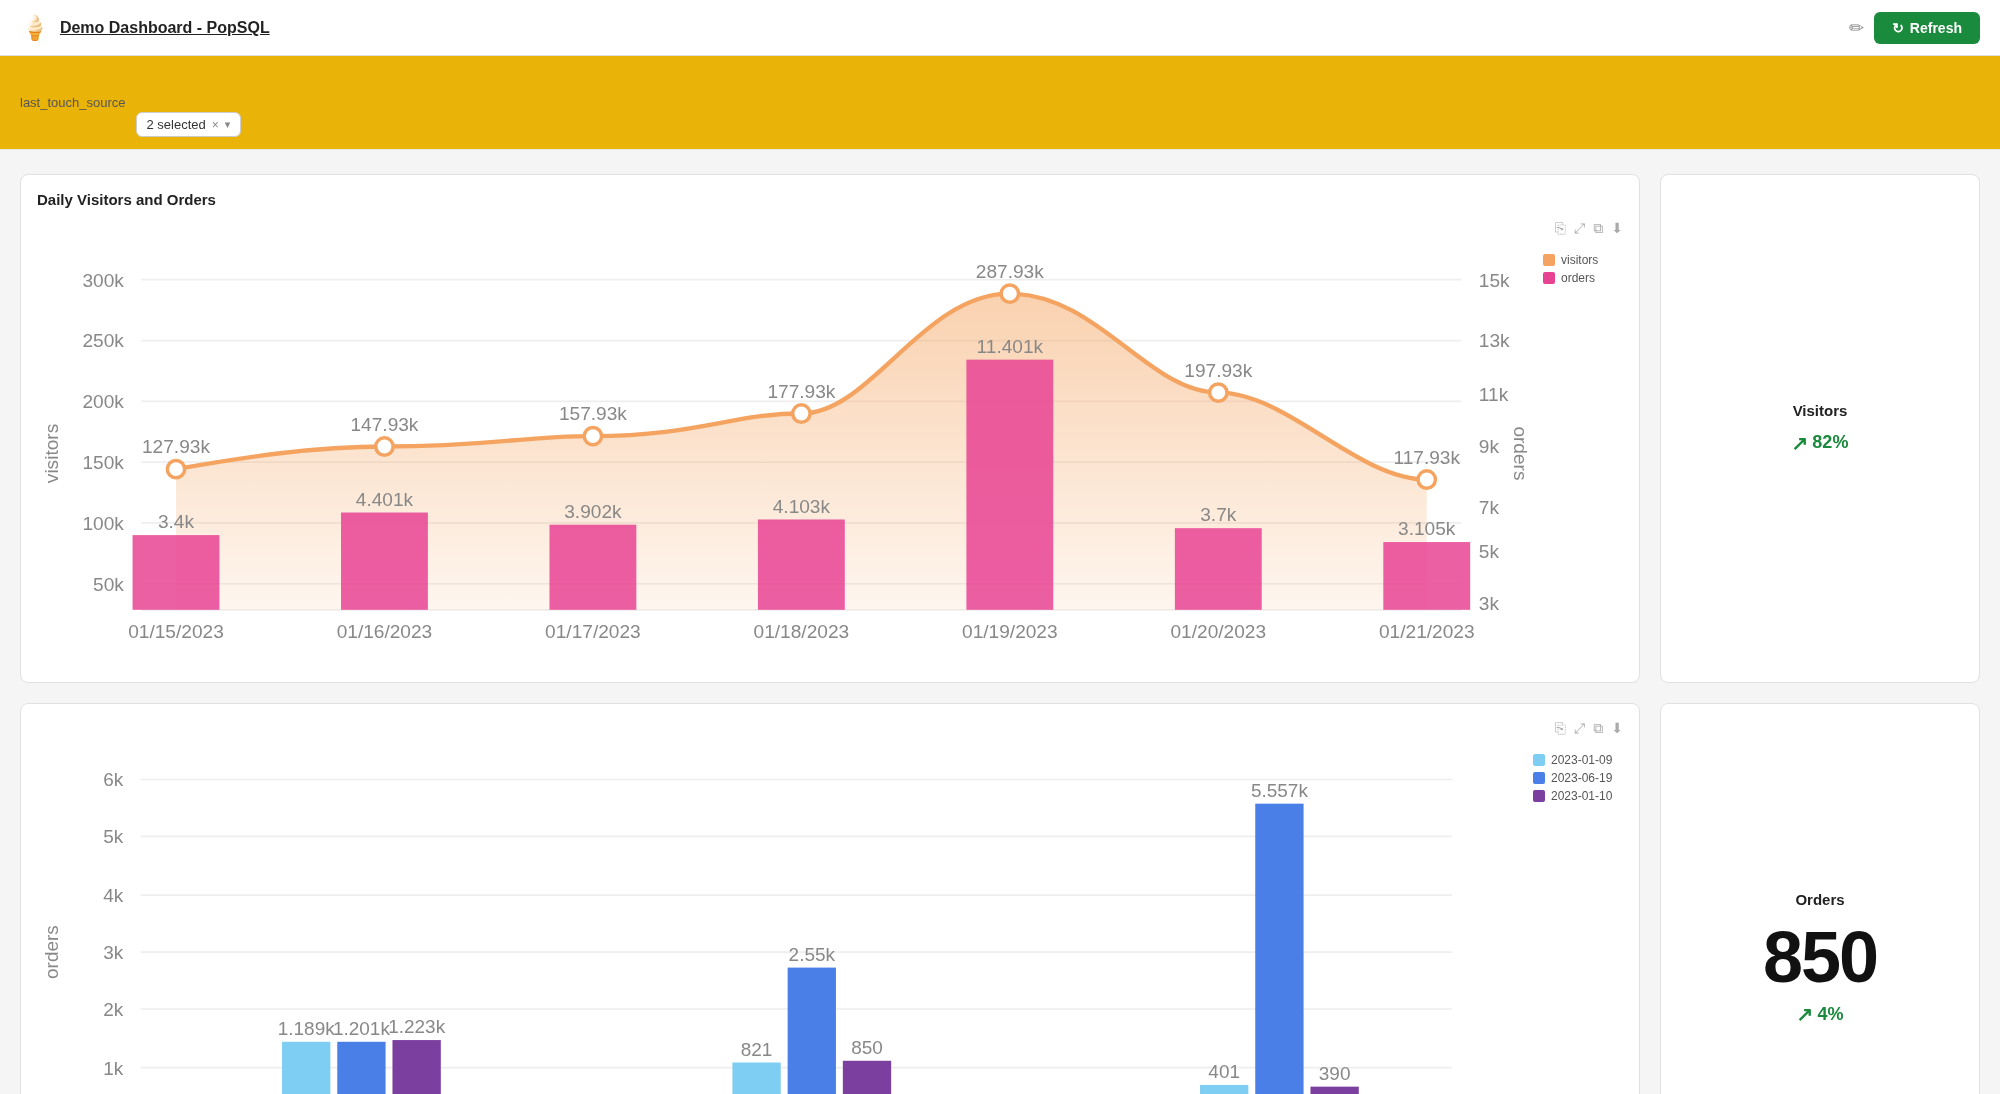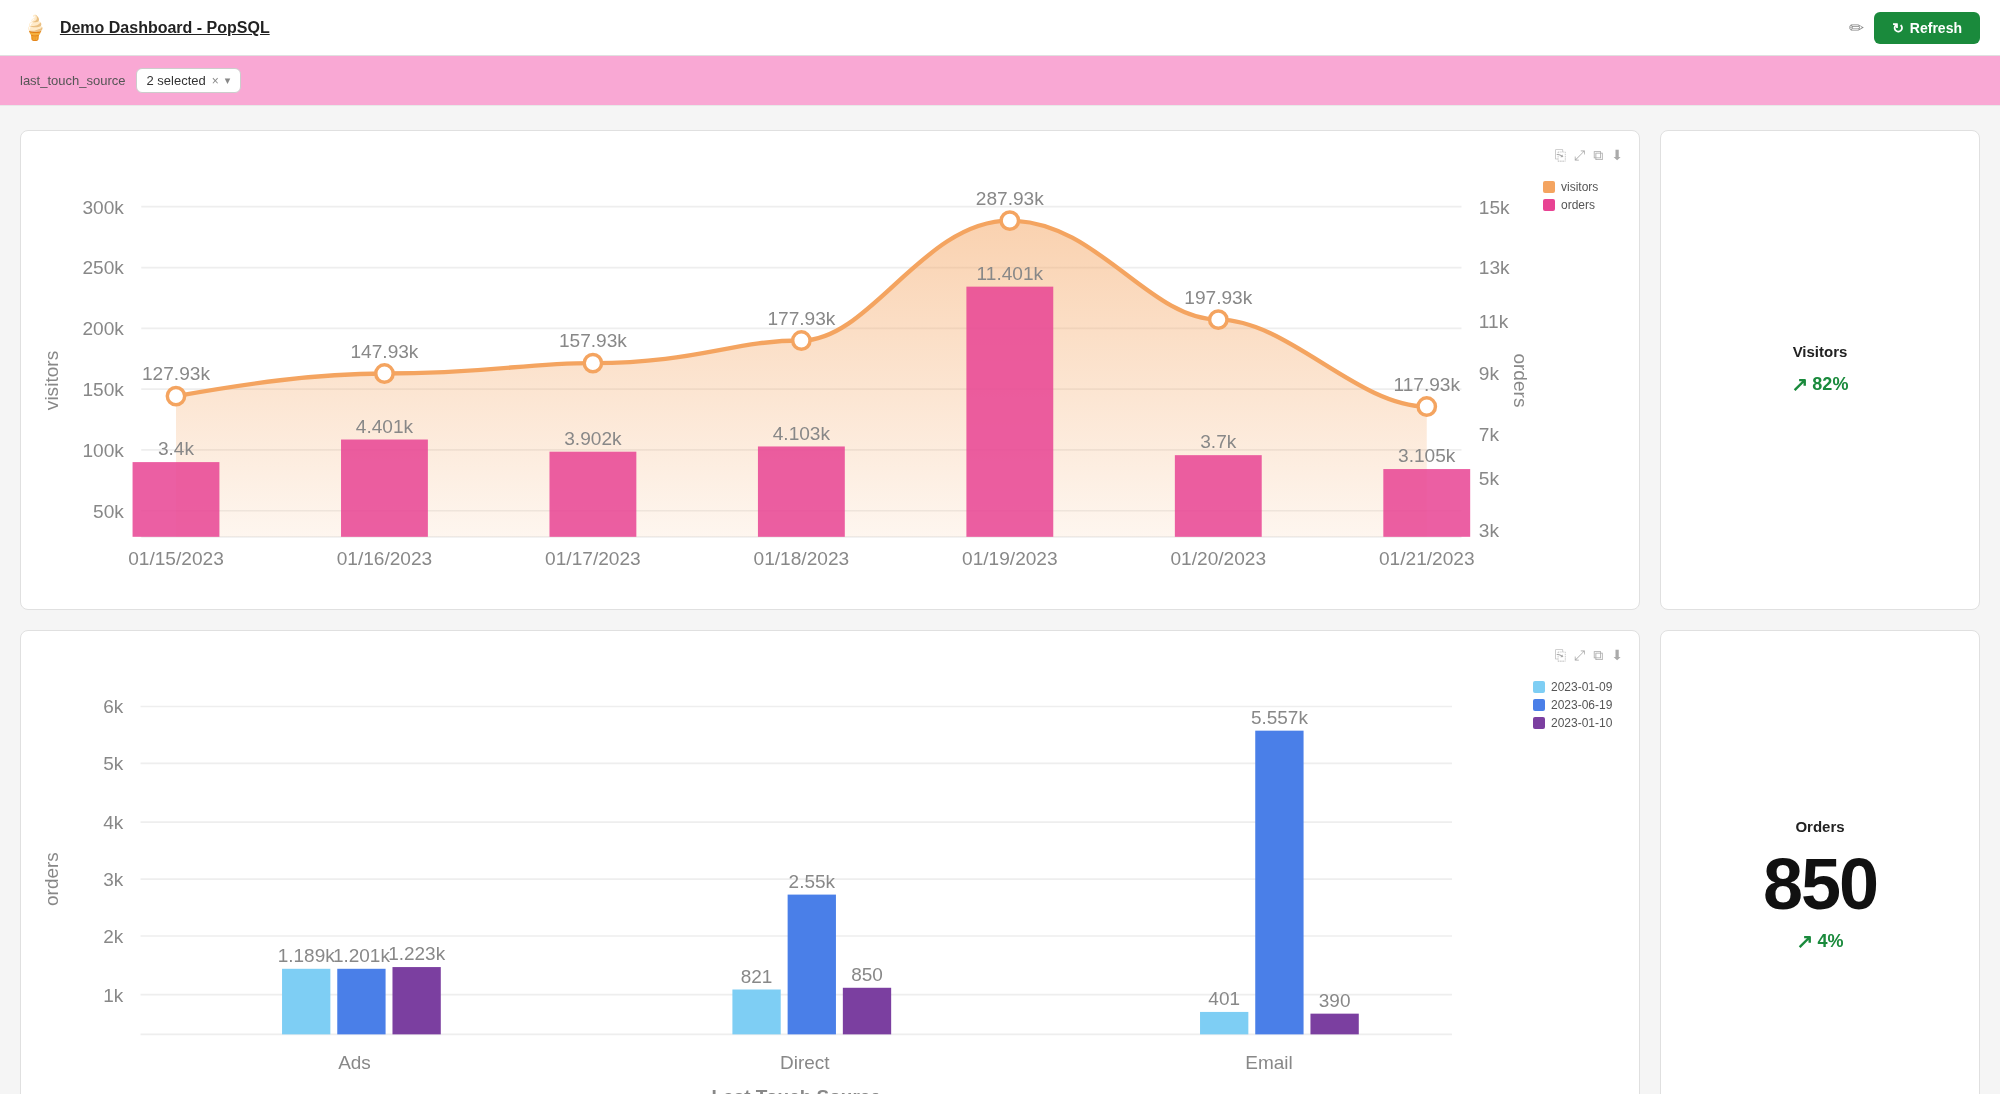--- a/index.html
+++ b/index.html
@@ -14,28 +14,28 @@
     .app-title { font-size: 16px; font-weight: 600; color: #222; text-decoration: underline; }
     .top-bar-right { display: flex; align-items: center; gap: 10px; }
     .edit-icon { color: #888; cursor: pointer; font-size: 18px; }
     .refresh-btn {
       background: #1a8a3c; color: #fff; border: none; border-radius: 6px;
       padding: 8px 18px; font-size: 14px; font-weight: 600; cursor: pointer;
       display: flex; align-items: center; gap: 6px;
     }
 
     .filter-bar {
-      background: #f9a8d4; border-bottom: 1px solid #e8e8e8;
+      background: #eab308; border-bottom: 1px solid #e8e8e8;
       padding: 12px 20px; display: flex; align-items: center; gap: 10px;
     }
     .filter-label { font-size: 13px; color: #555; }
     .filter-tag {
       display: flex; align-items: center; gap: 6px;
       background: #fff; border: 1px solid #ccc; border-radius: 6px;
-      padding: 4px 10px; font-size: 13px; color: #333; cursor: pointer;
+      padding: 4px 10px; font-size: 13px; color: #333; cursor: pointer; margin-top: 44px;
     }
     .filter-tag .x { color: #888; font-size: 12px; }
     .filter-tag .chevron { color: #888; font-size: 11px; }
 
     .main-content { padding: 24px 20px; display: flex; flex-direction: column; gap: 20px; }
 
     .row { display: flex; gap: 20px; }
 
     .card {
       background: #fff; border-radius: 8px; border: 1px solid #e0e0e0; padding: 16px;
@@ -88,20 +88,21 @@
     <span class="x">×</span>
     <span class="chevron">▾</span>
   </div>
 </div>
 
 <div class="main-content">
 
   <div class="row">
 
     <div class="card chart-card">
+      <div class="card-title">Daily Visitors and Orders</div>
       <div class="chart-area">
         <div class="chart-toolbar">
           <span class="chart-toolbar-icon">⎘</span>
           <span class="chart-toolbar-icon">⤢</span>
           <span class="chart-toolbar-icon">⧉</span>
           <span class="chart-toolbar-icon">⬇</span>
         </div>
         <div style="display:flex; gap:12px;">
           <div style="flex:1; position:relative;">
             <svg viewBox="0 0 860 240" class="chart-svg">

